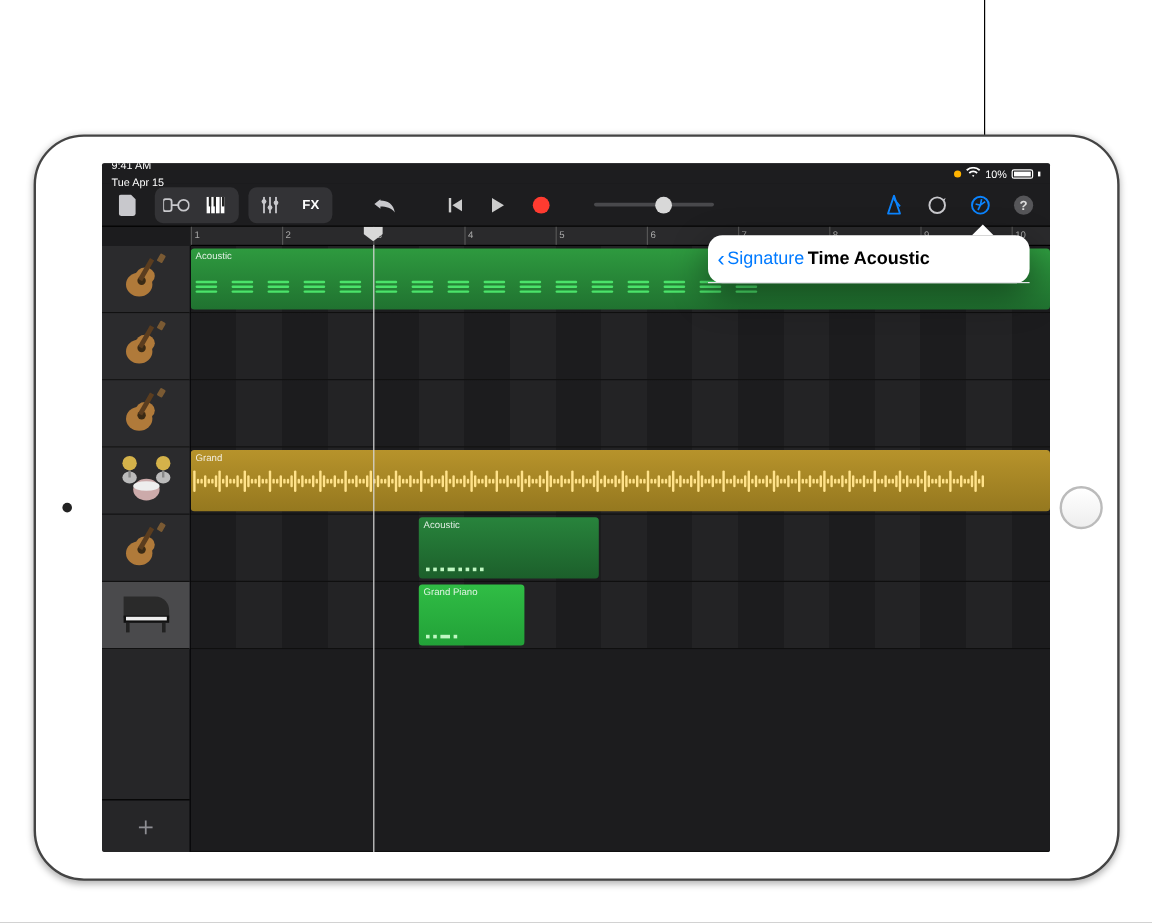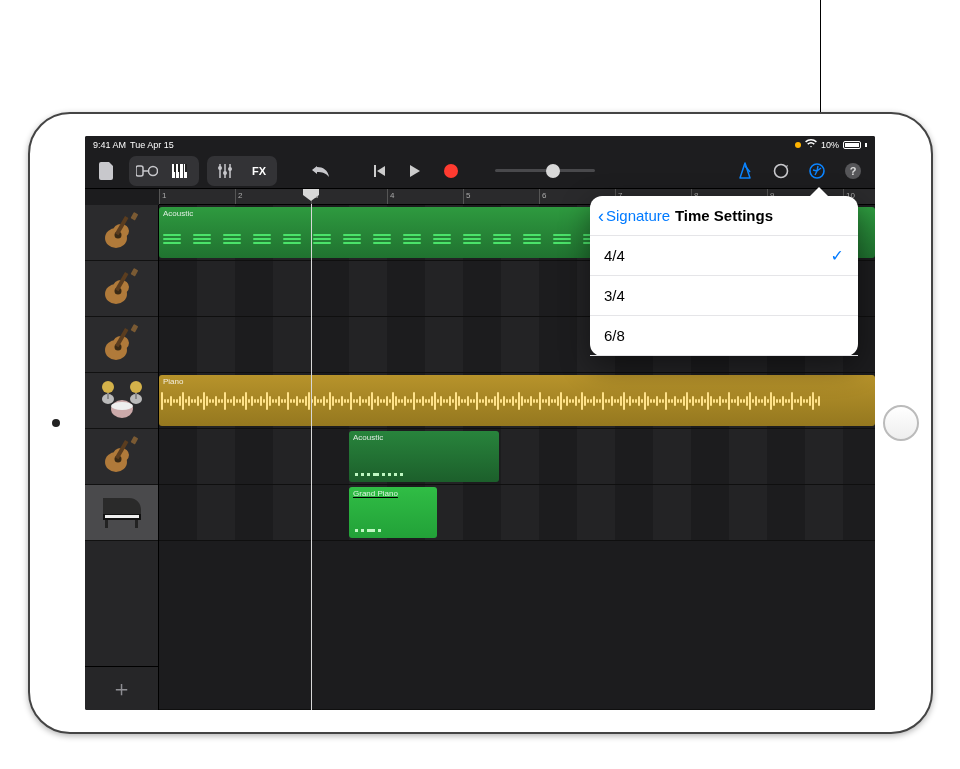--- a/index.html
+++ b/index.html
@@ -60,21 +60,21 @@
   
   .statusbar {
     height: 17px;
     display: flex;
     align-items: center;
     padding: 0 8px;
     font-size: 9px;
     color: #fff;
     background: #1d1d1f;
   }
-  .statusbar .sb-left { display:flex; gap:4px; }
+  .statusbar .sb-left { display:flex; gap:4px; flex-direction:column;}
   .statusbar .sb-right { margin-left:auto; display:flex; gap:4px; align-items:center;}
   .orange-dot{width:6px;height:6px;border-radius:50%;background:#ffb300;display:inline-block;}
   .battery { width:18px;height:8px;border:1px solid #fff;border-radius:2px;position:relative;}
   .battery::after{content:"";position:absolute;top:1px;bottom:1px;left:1px;right:1px;background:#fff;}
   .battery-tip{width:2px;height:4px;background:#fff;}
   
   .toolbar {
     height: 36px;
     display: flex;
     align-items: center;
@@ -163,21 +163,21 @@
   }
   .lane.below{background-image:none;background:#1c1c1e;}
   .region{
     position:absolute;top:2px;bottom:2px;border-radius:3px;
     padding:2px 4px;
     overflow:hidden;
   }
   .region .r-label{font-size:8px;color:rgba(255,255,255,.85);display:block;}
   .region.green{background:linear-gradient(#2e9a3f,#207230);}
   .region.greenB{background:linear-gradient(#28843c,#1c5f2b);}
-  .region.greenC{background:linear-gradient(#30bd45,#22a138);text-decoration:underline;}
+  .region.greenC{background:linear-gradient(#30bd45,#22a138);}
   .region.yellow{background:linear-gradient(#b7932b,#95781f);}
   .loop-pattern{
     position:absolute;left:4px;right:4px;top:16px;bottom:4px;
     display:flex;gap:12px;align-items:center;
   }
   .loop-pattern .grp{display:flex;flex-direction:column;gap:2px;}
   .loop-pattern .grp span{display:block;width:18px;height:2px;background:#4be36a;border-radius:1px;}
   .wave-row{
     position:absolute;left:2px;right:2px;top:50%;height:24px;transform:translateY(-50%);
     display:flex;align-items:center;gap:1px;
@@ -530,21 +530,21 @@
                   <span></span>
                   <span></span>
                 </div>
               </div>
           </div>
         </div>
         <div class="lane" style="top:56px"></div>
         <div class="lane" style="top:112px"></div>
         <div class="lane" style="top:168px">
           <div class="region yellow" style="left:0;right:0">
-            <span class="r-label">Piano</span>
+            <span class="r-label">Grand</span>
             <div class="wave-row" id="wave-row">
                 <span style="height: 18px;"></span>
                 <span style="height: 4px;"></span>
                 <span style="height: 4px;"></span>
                 <span style="height: 10px;"></span>
                 <span style="height: 4px;"></span>
                 <span style="height: 4px;"></span>
                 <span style="height: 10px;"></span>
                 <span style="height: 18px;"></span>
                 <span style="height: 4px;"></span>
@@ -792,30 +792,18 @@
       </div>
     </div>
 
     <div class="popover" style="left:505px;top:60px">
       <div class="arrow"></div>
       <div class="pop-head">
         <div class="pop-back">
           <span class="chev">‹</span>
           <span>Signature</span>
         </div>
-        <div class="pop-title">Time Settings</div>
-      </div>
-      <div class="pop-list" id="pop-list">
-          <div class="pop-row">
-            <span>4/4</span>
-            <span class="check">✓</span>
-          </div>
-          <div class="pop-row">
-            <span>3/4</span>
-          </div>
-          <div class="pop-row">
-            <span>6/8</span>
-          </div>
-        </div>
+        <div class="pop-title">Time Acoustic</div>
+      </div>
     </div>
 
   </div>
 </div>
 
 </body></html>

